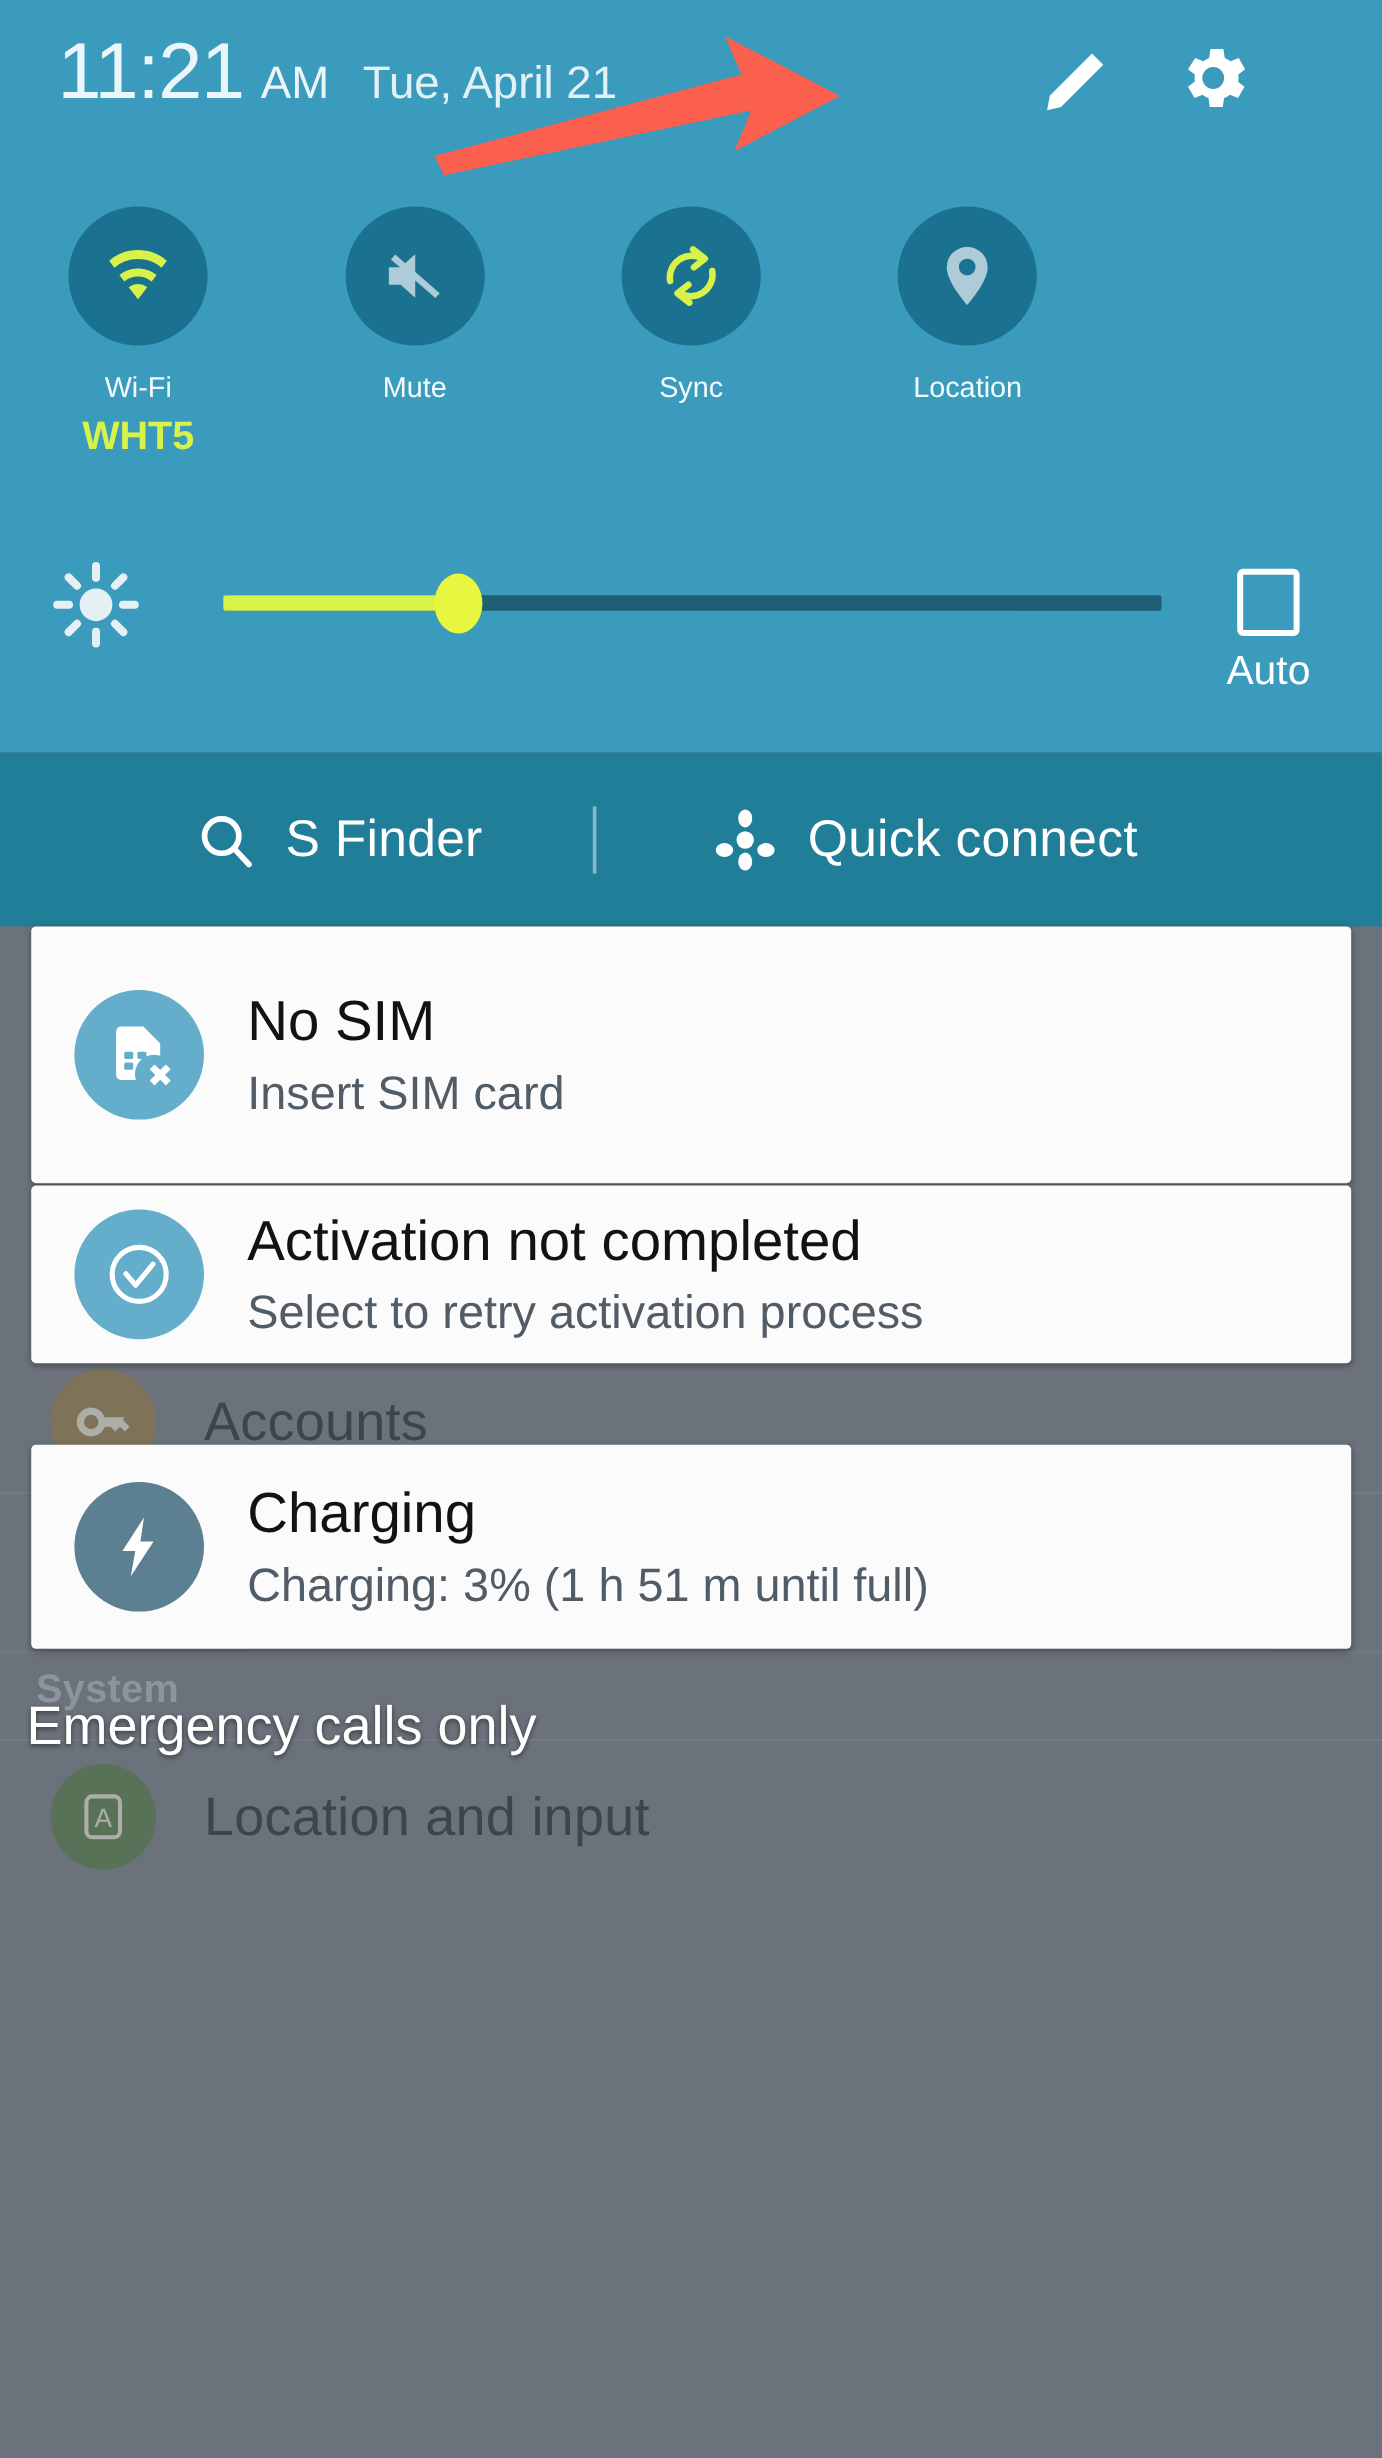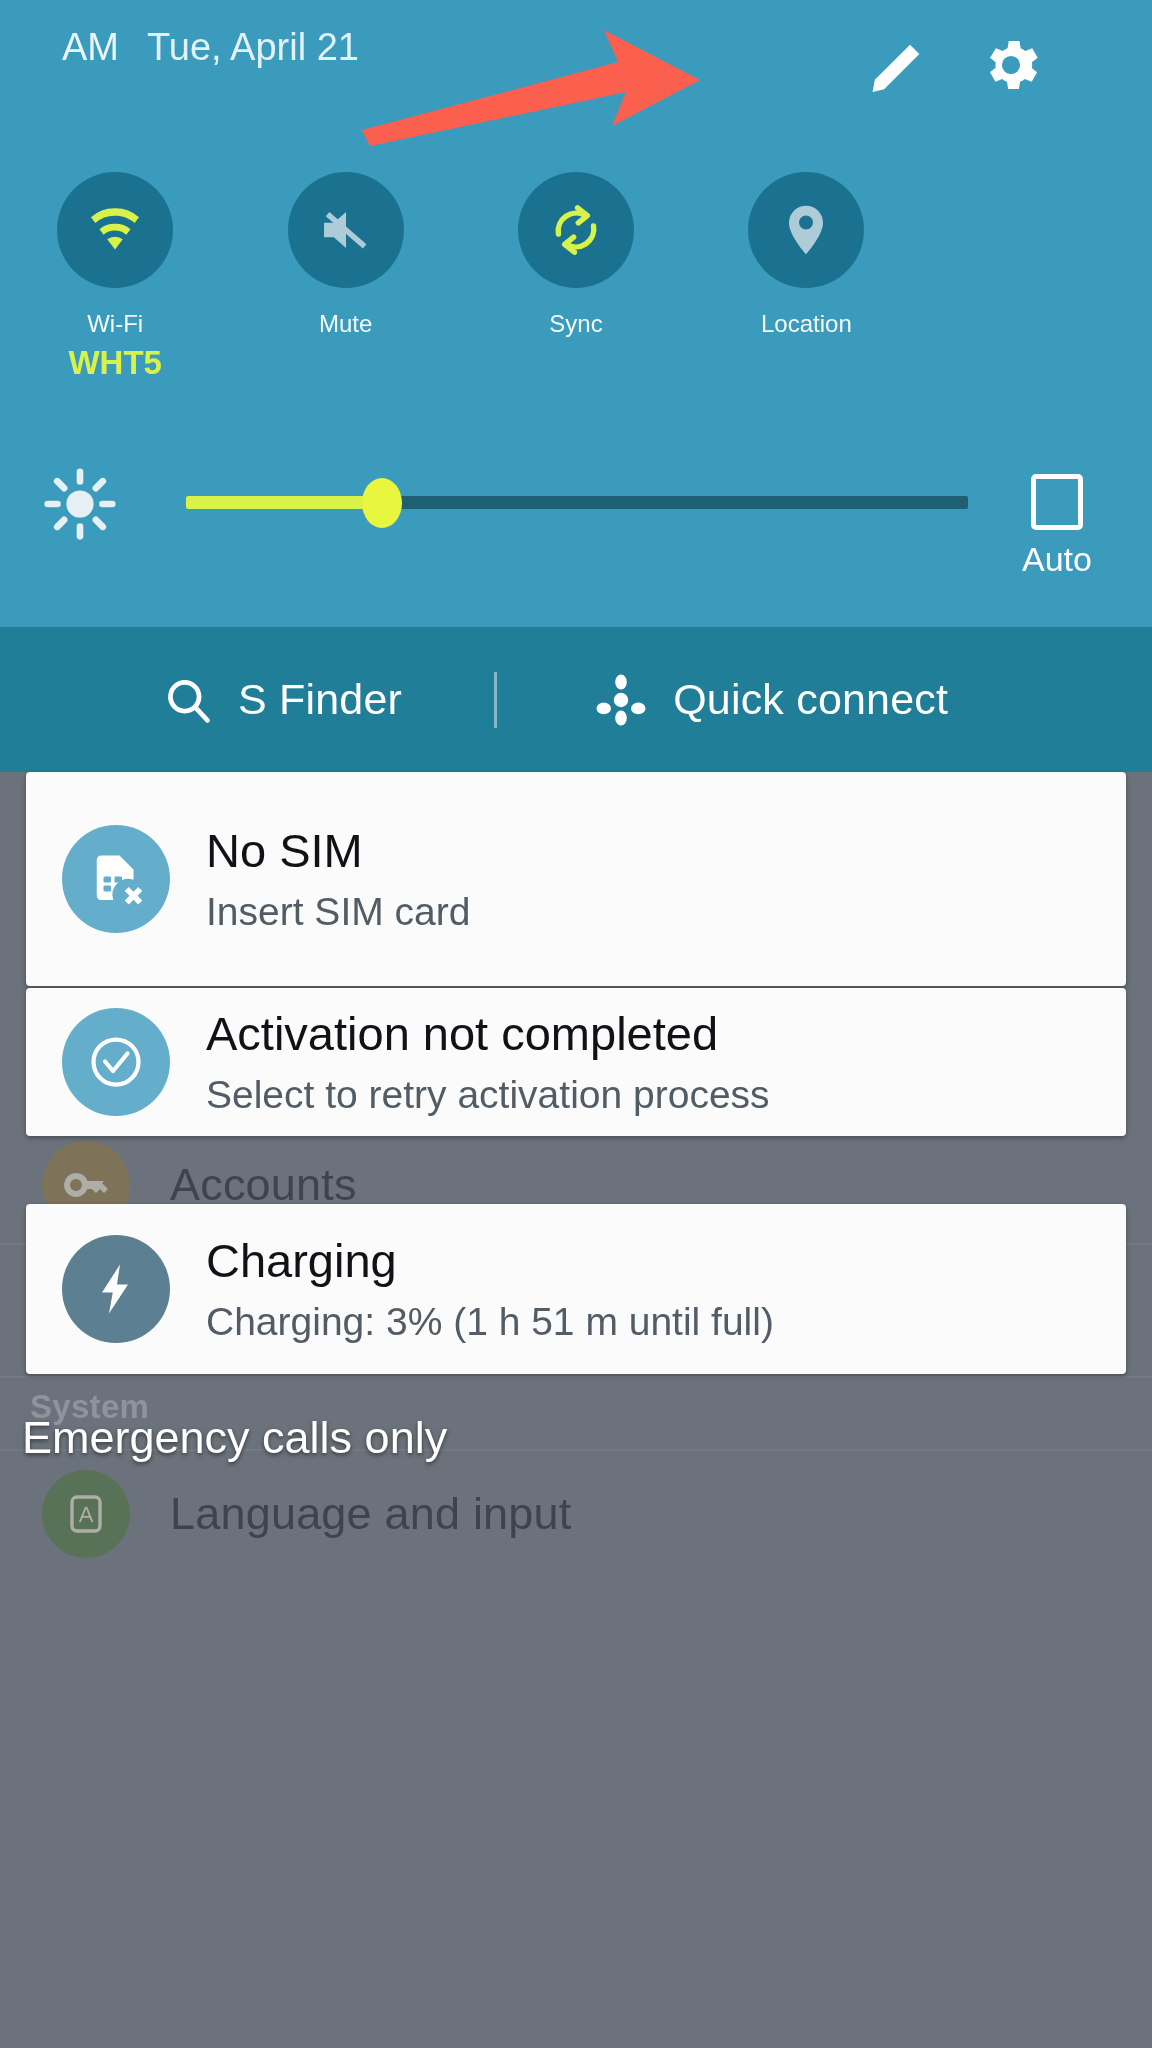--- a/index.html
+++ b/index.html
@@ -173,27 +173,28 @@
 
     <div class="set-divider" style="top:1449px"></div>
 
     <div class="set-row" style="top:1449px">
       <div class="set-ico" style="background:#4c7240">
         <svg viewBox="0 0 24 24" fill="none" stroke="currentColor" stroke-width="1.7">
           <rect x="5" y="3.5" width="14" height="17" rx="2.5"></rect>
           <text x="12" y="16.2" font-size="11" fill="currentColor" stroke="none" text-anchor="middle" font-family="Liberation Sans">A</text>
         </svg>
       </div>
-      <div class="set-label">Language and input</div>
+      <div class="set-label">Location and input</div>
     </div>
   </div>
 
   <div class="panel">
 
     <div class="statusline">
+      <span class="clock-time">11:21</span>
       <span class="clock-ampm">AM</span>
       <span class="clock-date">Tue, April 21</span>
     </div>
 
     <div class="hdr-icon" id="edit-btn">
       <svg width="66" height="66" viewBox="0 0 24 24" fill="#ffffff">
         <path d="M3.2 17.4 16 4.6l3.4 3.4L6.6 20.8 2.4 21.8z"></path>
       </svg>
     </div>
 

